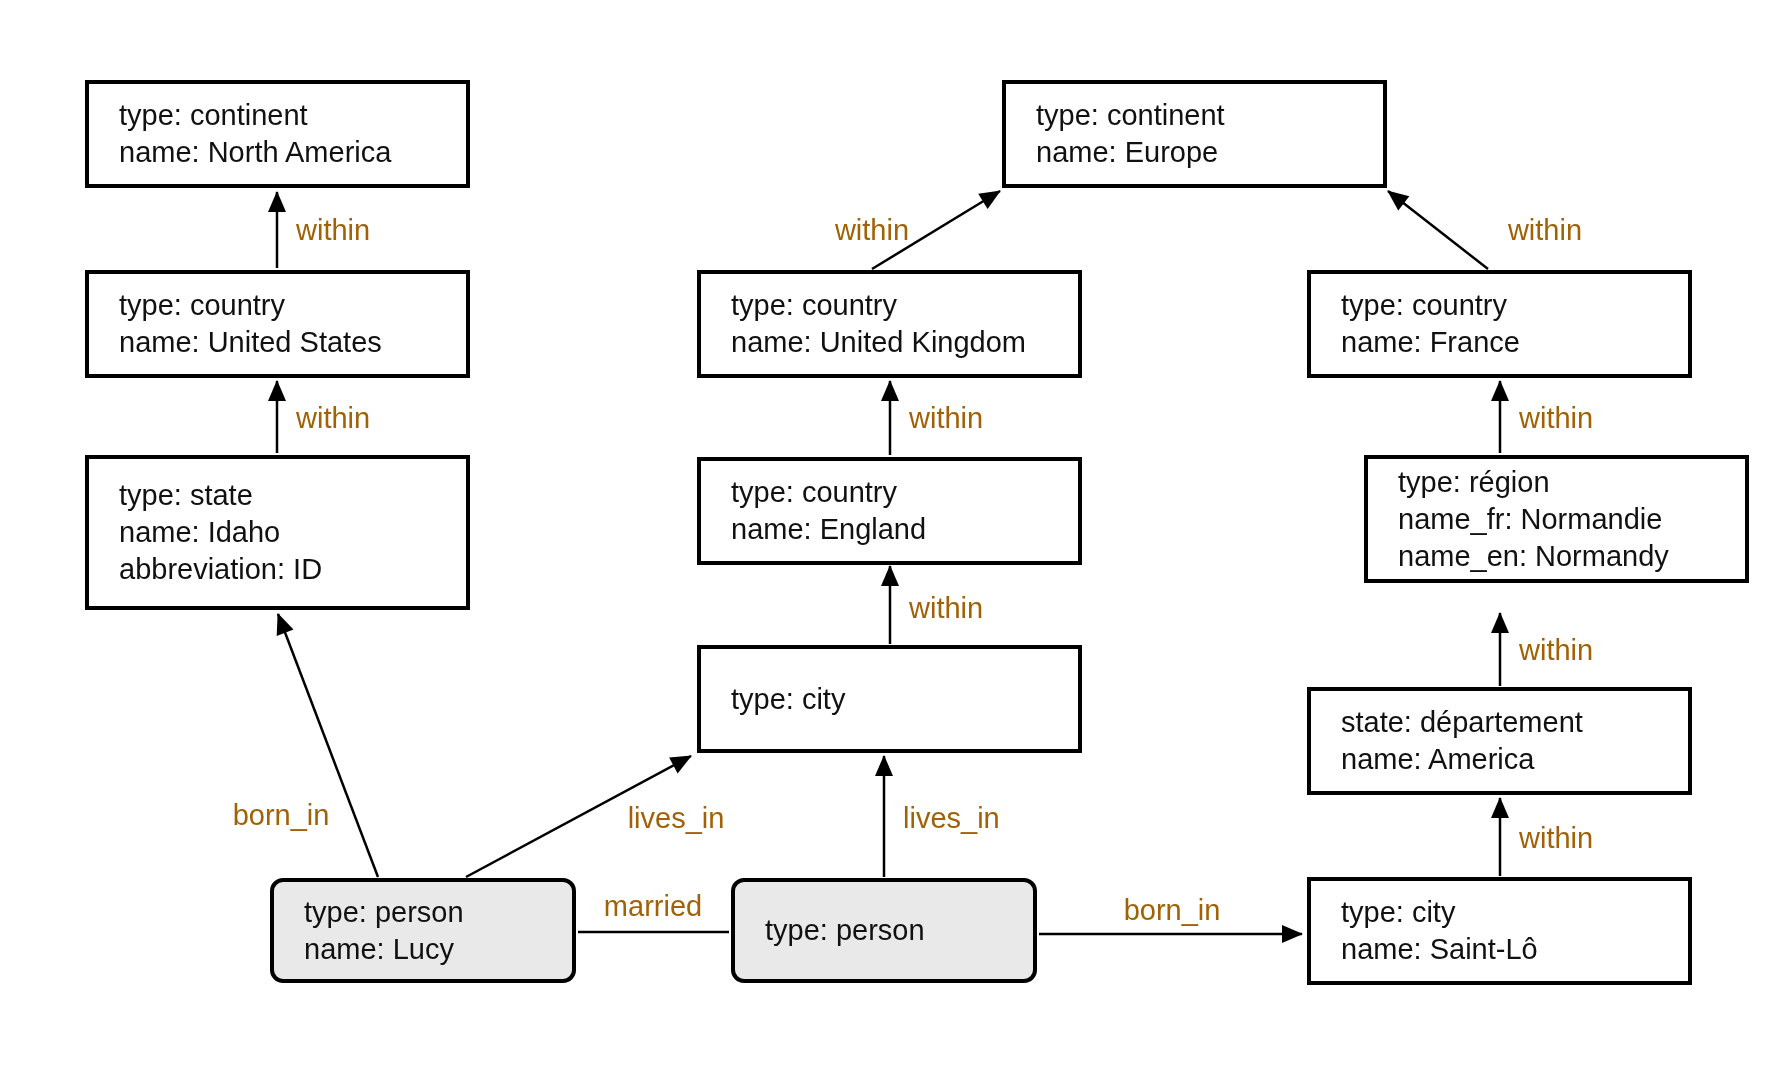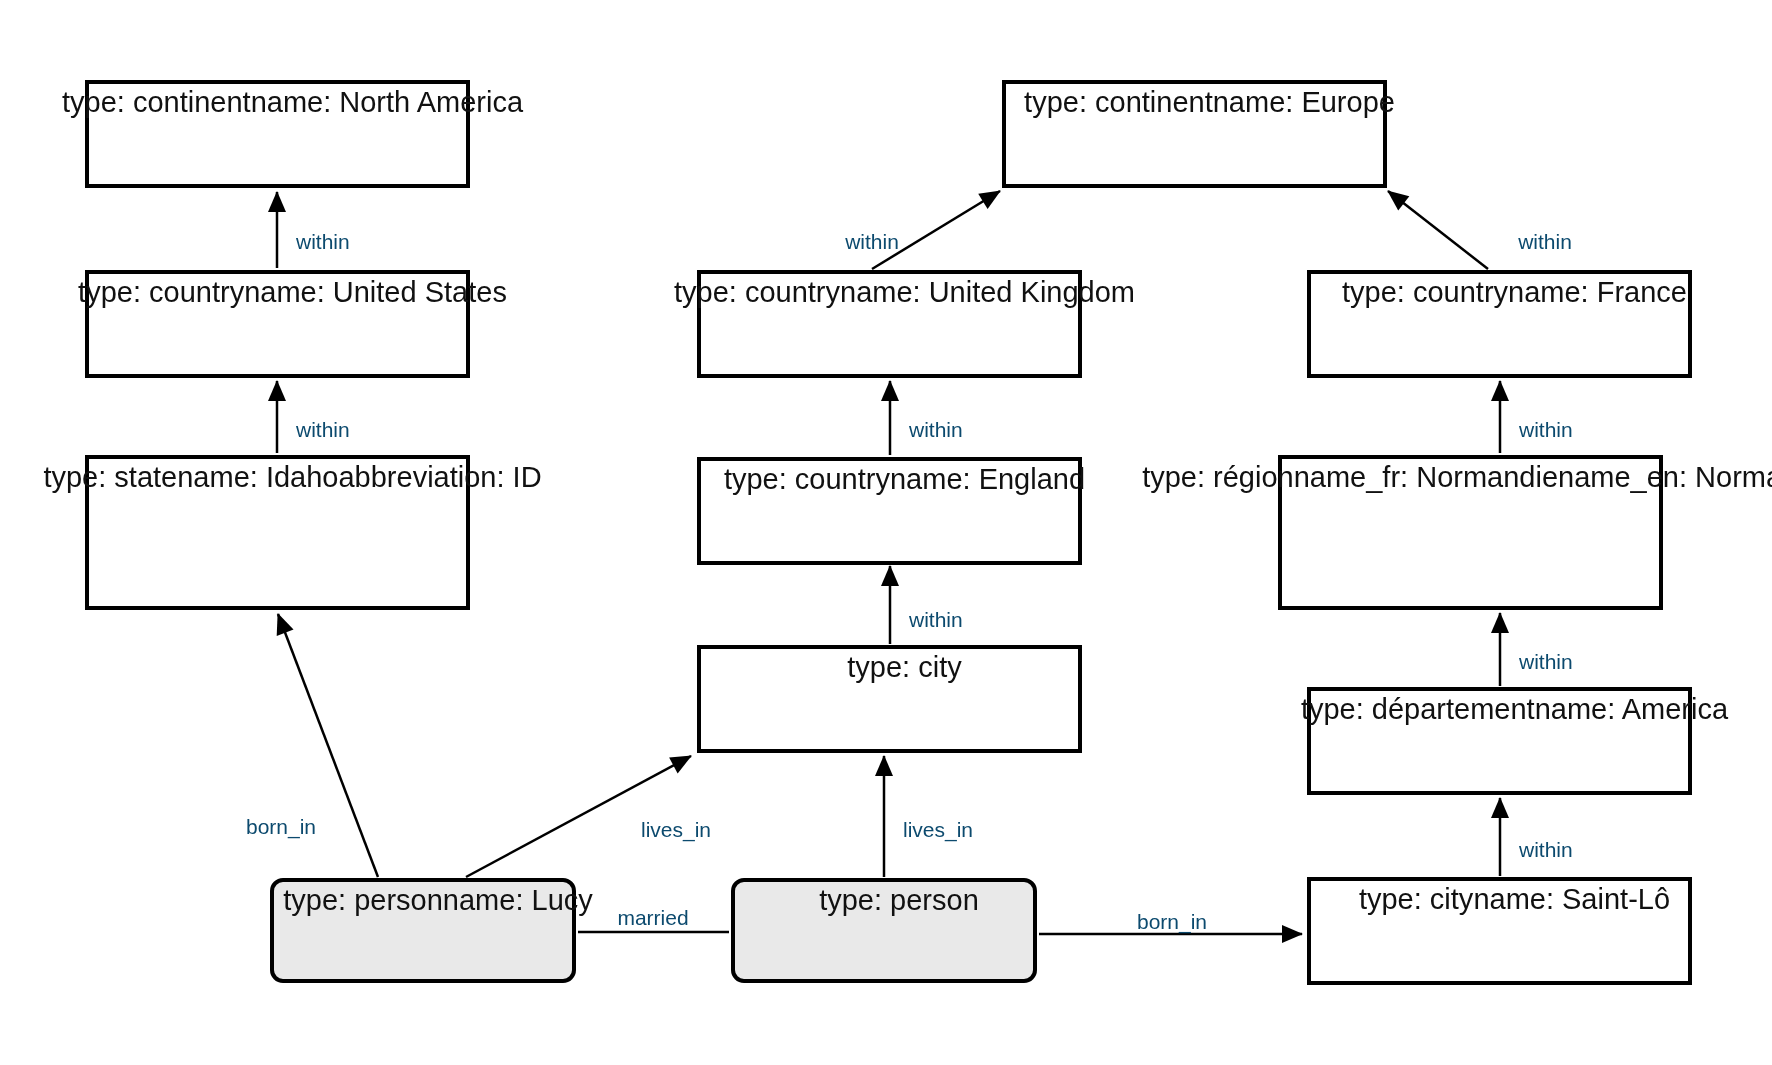--- a/index.html
+++ b/index.html
@@ -12,34 +12,34 @@
     color: #111111;
     overflow: hidden;
   }
   svg.edges { position: absolute; left: 0; top: 0; width: 1772px; height: 1065px; }
   .node {
     position: absolute;
     box-sizing: border-box;
     border: 4px solid #000000;
     background: #ffffff;
     display: flex;
+    flex-direction: column;
     justify-content: center;
     padding-left: 30px;
     font-size: 29px;
     line-height: 37px;
     white-space: nowrap;
   }
   .node.person { background: #e9e9e9; border-radius: 13px; }
   .edge-label {
     position: absolute;
-    font-size: 21px;
+    font-size: 29px;
     line-height: 32px;
     white-space: nowrap;
-    color: #0c4a6e;
-    margin-top: 12px;
+    color: #a16207;
   }
   .lbl-left   { transform: translateY(-50%); }
   .lbl-center { transform: translate(-50%, -50%); }
 </style>
 </head>
 <body>
 
 <div class="canvas">
 
   <svg class="edges" viewBox="0 0 1772 1065">
@@ -97,28 +97,28 @@
 
   <div class="node" style="left:697px; top:645px; width:385px; height:108px">
     <div>type: city</div>
   </div>
 
   <div class="node" style="left:1307px; top:270px; width:385px; height:108px">
     <div>type: country</div>
     <div>name: France</div>
   </div>
 
-  <div class="node" style="left:1278px; top:455px; width:385px; height:155px">
+  <div class="node" style="left:1364px; top:455px; width:385px; height:128px">
     <div>type: région</div>
     <div>name_fr: Normandie</div>
     <div>name_en: Normandy</div>
   </div>
 
   <div class="node" style="left:1307px; top:687px; width:385px; height:108px">
-    <div>type: département</div>
+    <div>state: département</div>
     <div>name: America</div>
   </div>
 
   <div class="node" style="left:1307px; top:877px; width:385px; height:108px">
     <div>type: city</div>
     <div>name: Saint-Lô</div>
   </div>
 
   <div class="node person" style="left:270px; top:878px; width:306px; height:105px">
     <div>type: person</div>

